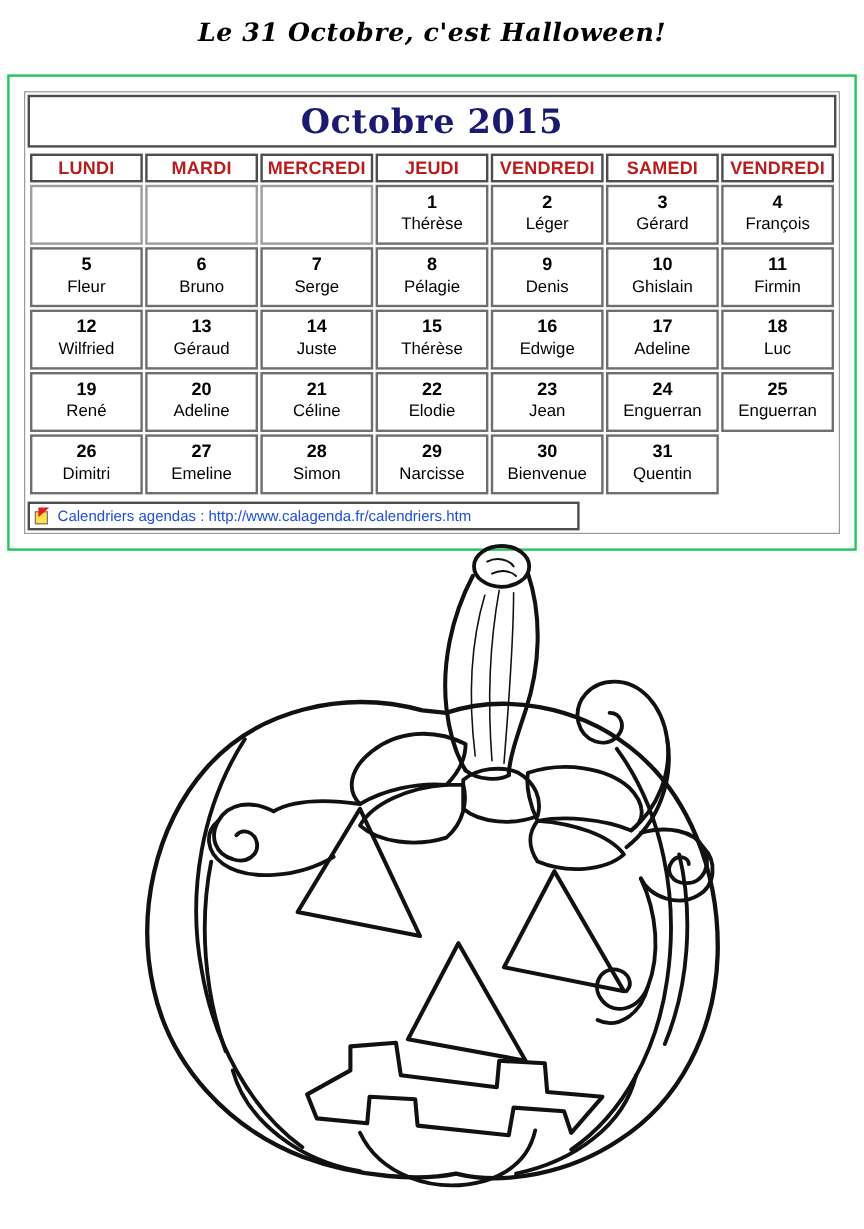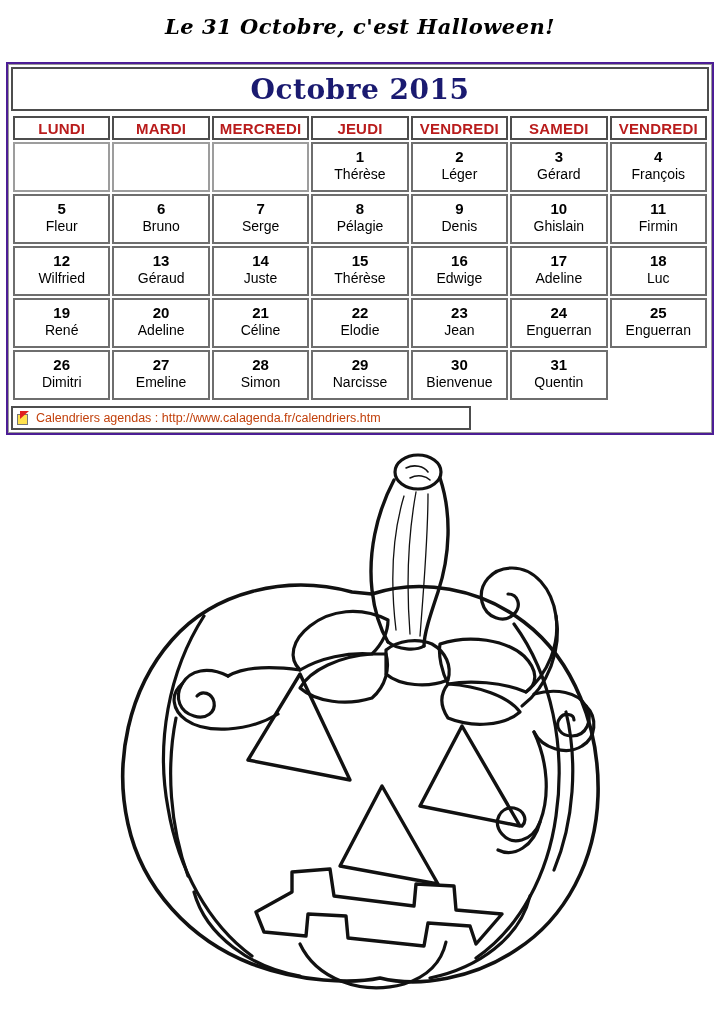--- a/index.html
+++ b/index.html
@@ -29,23 +29,23 @@
     letter-spacing: 0.5px;
     color: #000000;
     white-space: nowrap;
   }
 
   
   #calendar-frame {
     position: absolute;
     left: 6px; top: 62px;
     width: 708px;
-    border: 2px solid #4c1d95;
-    background: #ffffff;
-    padding: 0;
+    border: 2px solid #22c55e;
+    background: #ffffff;
+    padding: 12px;
   }
   #calendar-inner {
     border: 1px solid #9a9a9a;
     padding: 2px;
   }
 
   
   #month-header {
     border: 2px solid #4d4d4d;
     height: 44px;
@@ -130,21 +130,21 @@
     border: 1px solid #777;
   }
   #footer-icon .tri-r {
     position: absolute; left: 3px; top: 0;
     width: 0; height: 0;
     border-left: 9px solid #e02020;
     border-bottom: 8px solid transparent;
   }
   #footer-text {
     font-size: 12.5px;
-    color: #c2410c;
+    color: #1d4ed8;
     white-space: nowrap;
   }
 
   
   #pumpkin-wrap {
     position: absolute;
     left: 0; top: 444px;
     width: 720px; height: 580px;
   }
   #pumpkin-svg { display: block; width: 720px; height: 580px; }

